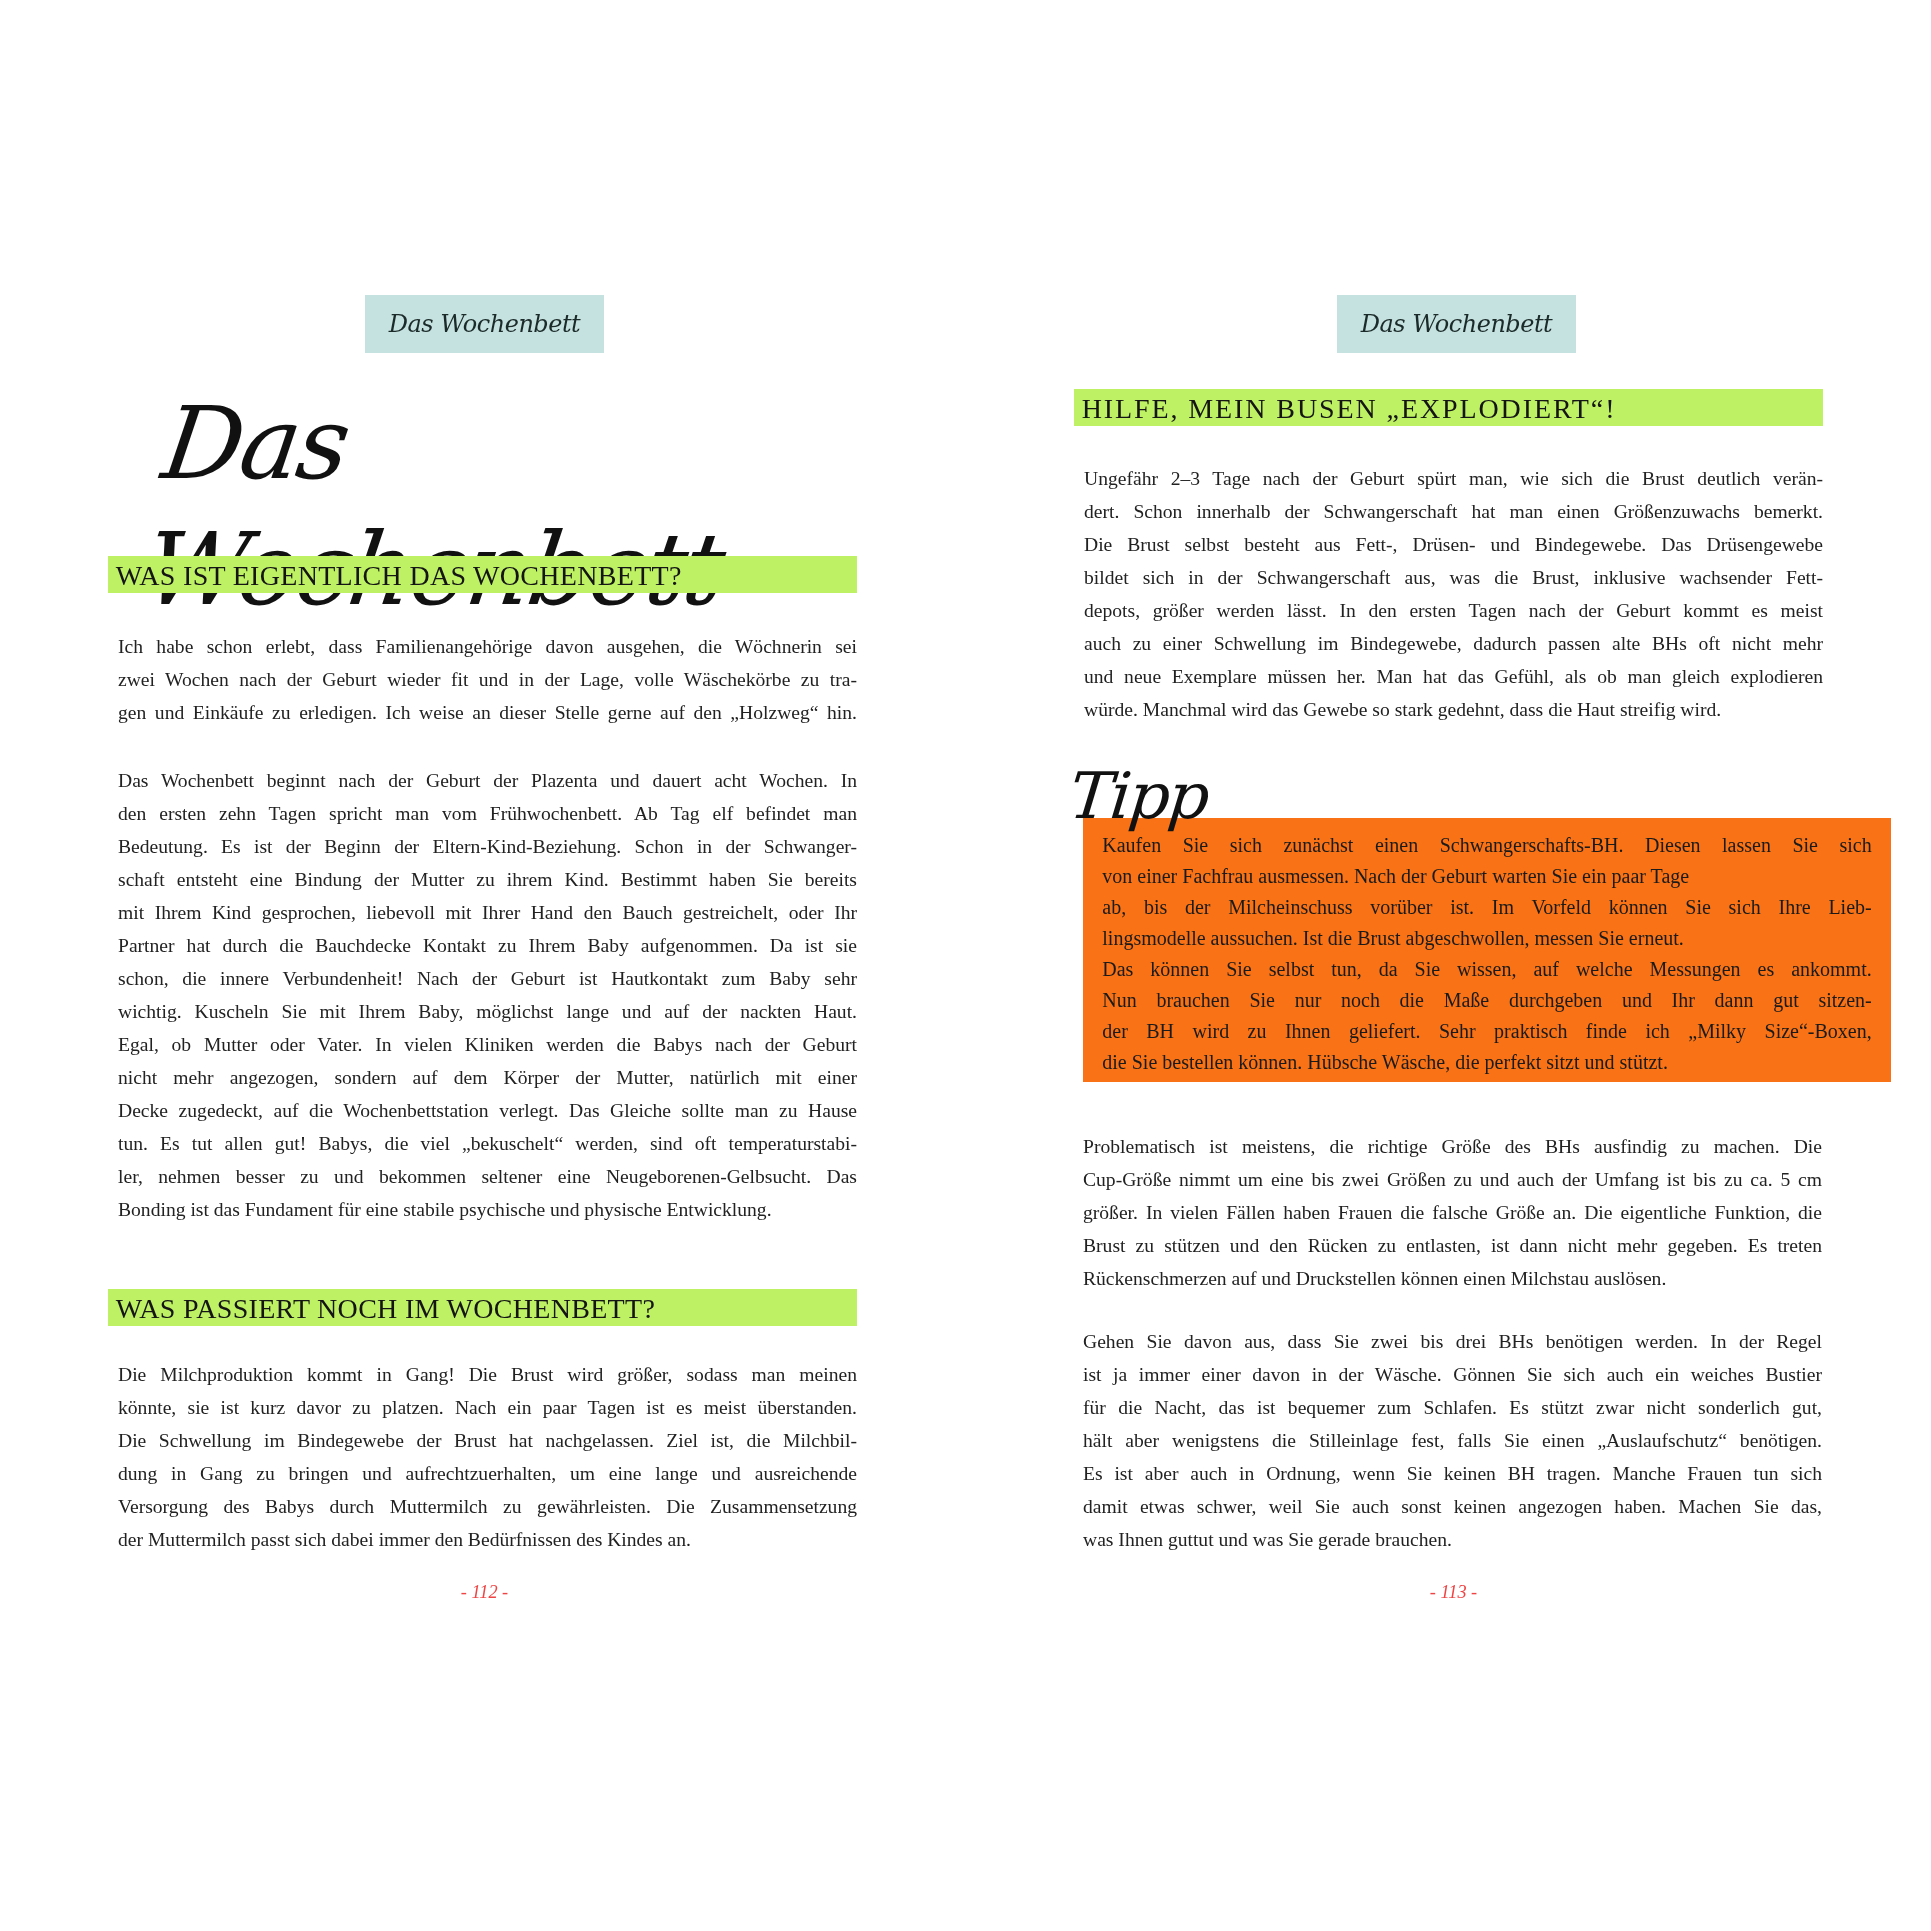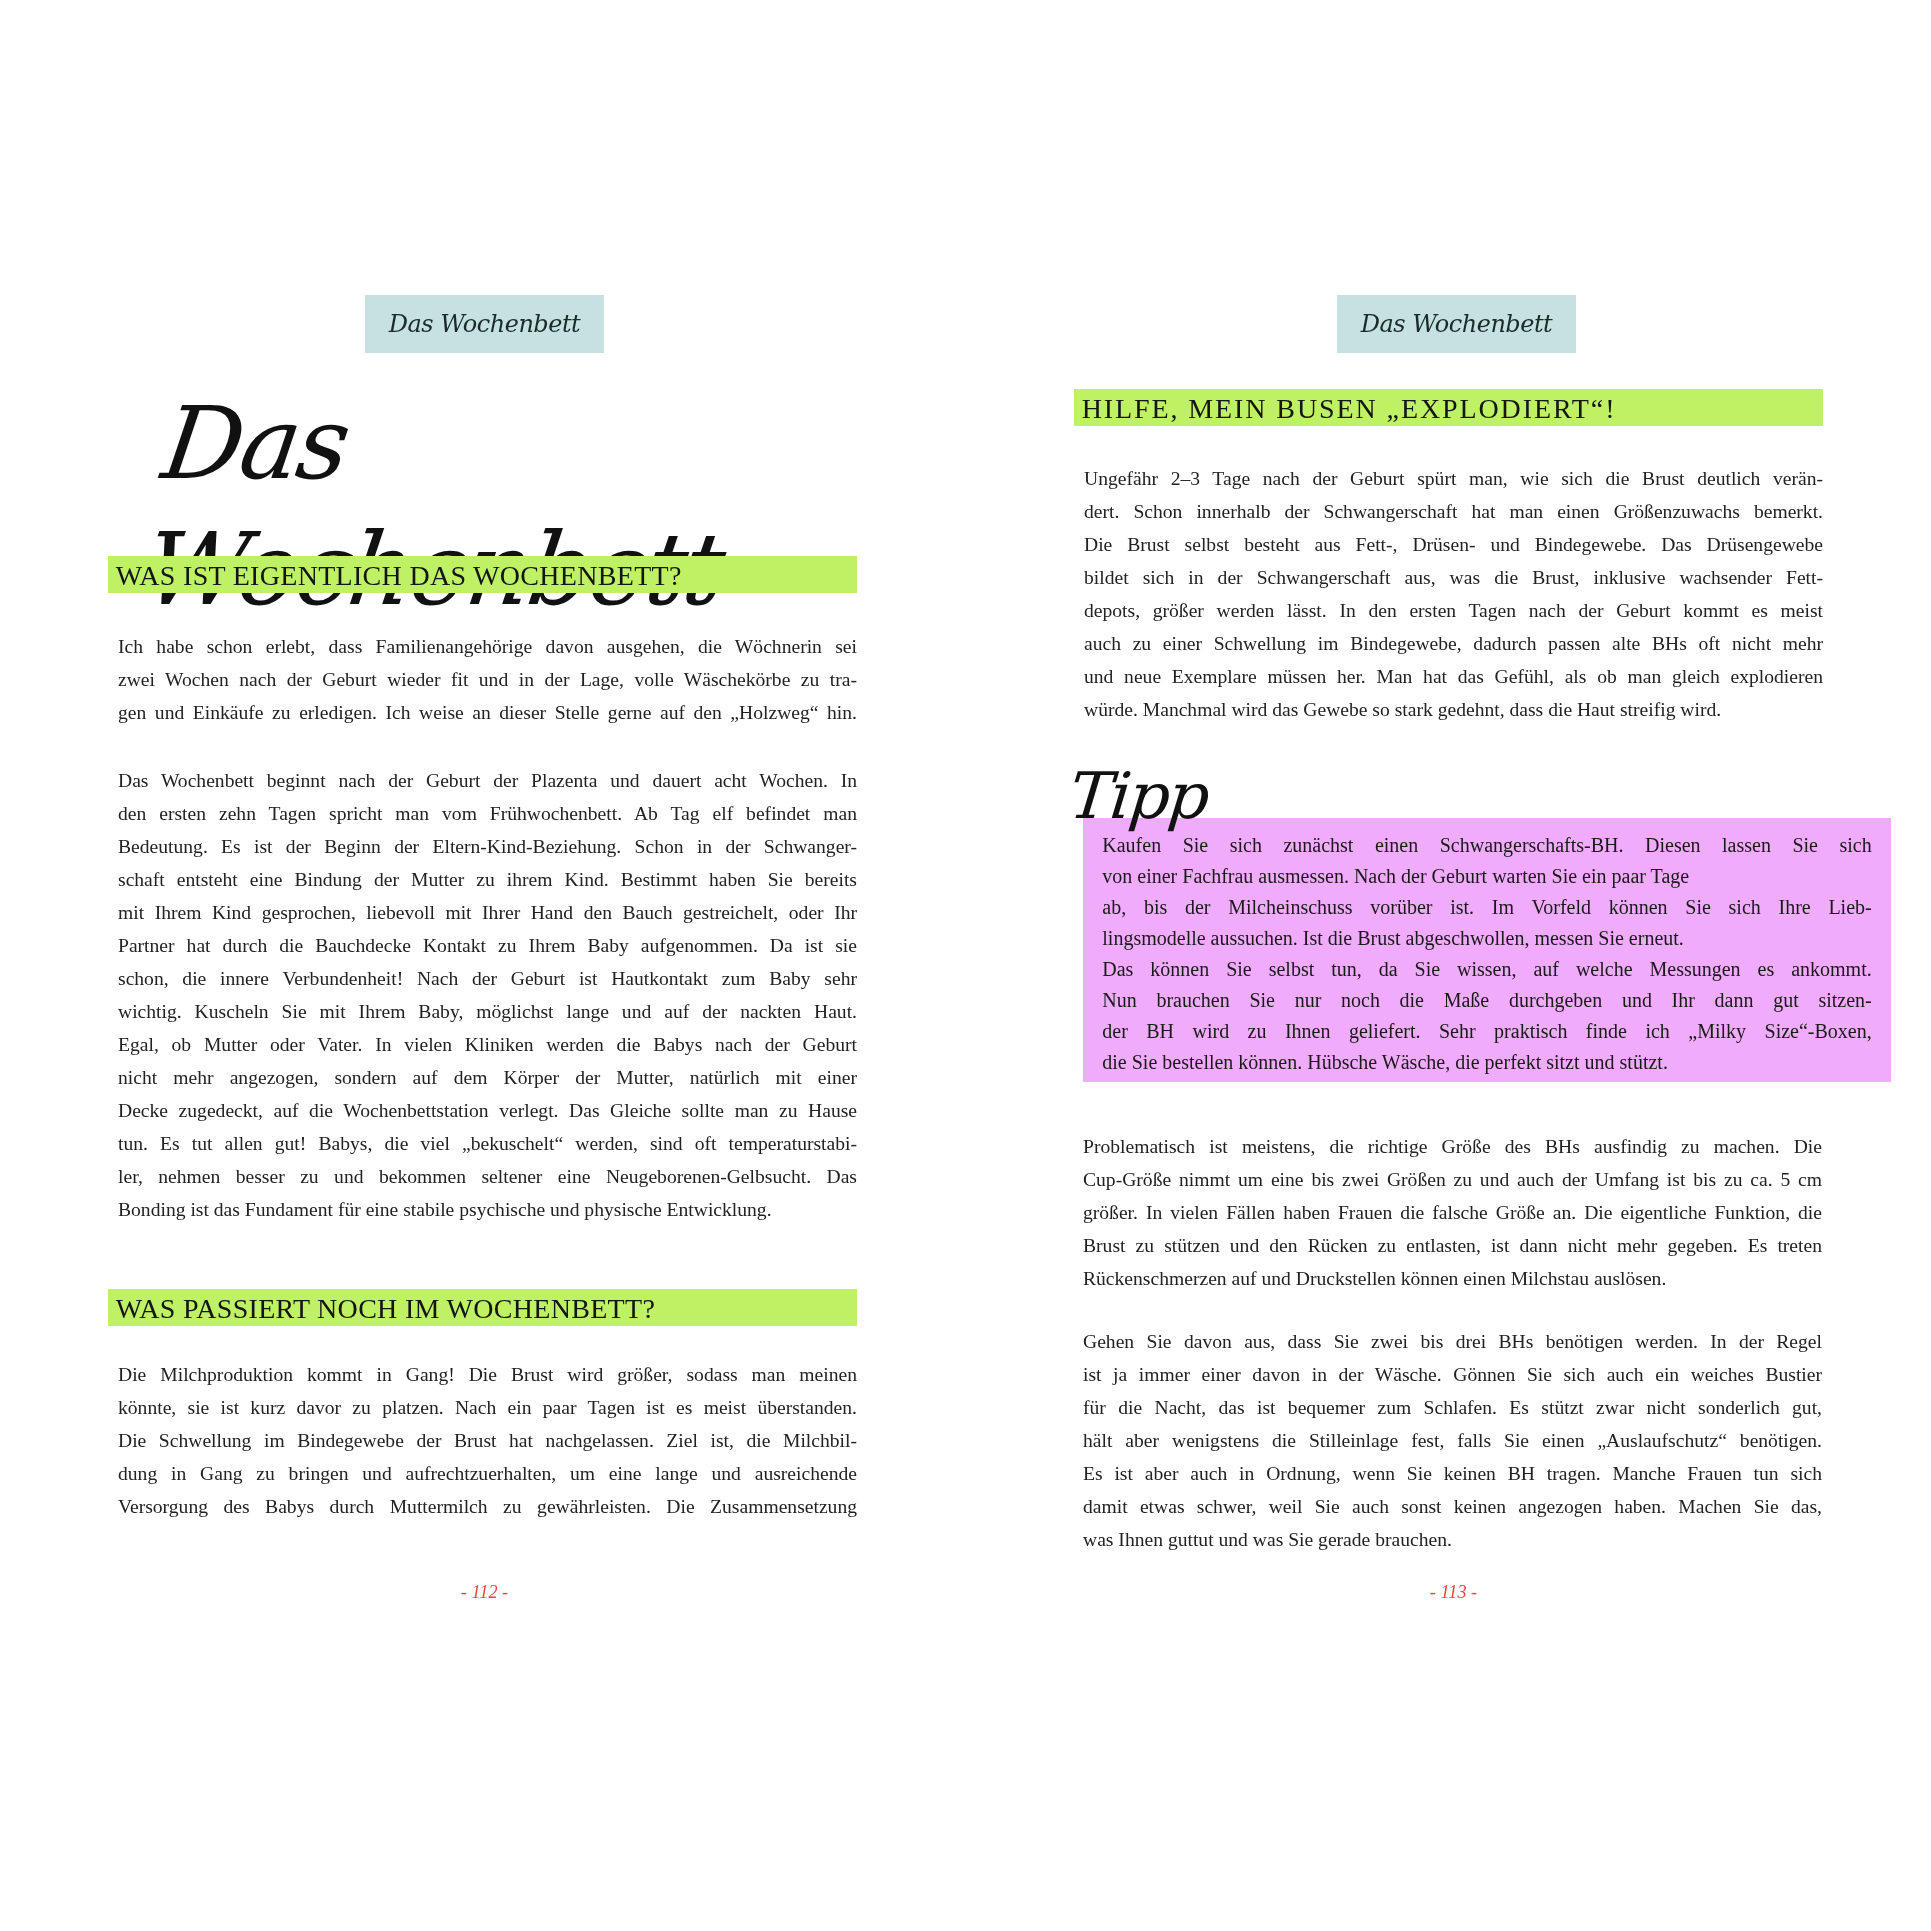--- a/index.html
+++ b/index.html
@@ -28,21 +28,21 @@
 
   .para { position: absolute; font-family: "Liberation Serif", serif; font-size: 19.6px;
     line-height: 33px; color: #222; text-align: justify; margin: 0; }
   .para .ln { display: block; text-align: justify; text-align-last: justify; white-space: nowrap; }
   .para .ln.last { text-align-last: left; }
 
   .tipp-label { position: absolute; left: 1070px; top: 758px; font-family: "DejaVu Serif", serif;
     font-style: italic; font-size: 64px; line-height: 77px; color: #111; letter-spacing: -1.9px;
     transform: skewX(-6deg); z-index: 2; }
   .tipp-box { position: absolute; left: 1083px; top: 818px; width: 808px; height: 264px;
-    background: #f0abfc; box-sizing: border-box; padding: 11.6px 19.3px 0 19.3px; }
+    background: #f97316; box-sizing: border-box; padding: 11.6px 19.3px 0 19.3px; }
   .tipp-box .para { position: static; font-size: 20px; line-height: 31px; color: #1a1a1a; }
 
   .page-num { position: absolute; top: 1582px; width: 97px; text-align: center;
     font-family: "Liberation Serif", serif; font-style: italic; font-size: 18.3px; color: #ef4444; }
 </style>
 </head>
 <body>
 
 <div class="page left">
   <div class="running-head">Das Wochenbett</div>
@@ -74,20 +74,21 @@
   </div>
 
   <div class="section-head" style="left:108px; top:1289px; width:749px;">WAS PASSIERT NOCH IM WOCHENBETT?</div>
 
   <div class="para" style="left:118px; top:1358px; width:739px;">
     <span class="ln">Die Milchproduktion kommt in Gang! Die Brust wird größer, sodass man meinen</span>
     <span class="ln">könnte, sie ist kurz davor zu platzen. Nach ein paar Tagen ist es meist überstanden.</span>
     <span class="ln">Die Schwellung im Bindegewebe der Brust hat nachgelassen. Ziel ist, die Milchbil-</span>
     <span class="ln">dung in Gang zu bringen und aufrechtzuerhalten, um eine lange und ausreichende</span>
     <span class="ln">Versorgung des Babys durch Muttermilch zu gewährleisten. Die Zusammensetzung</span>
+    <span class="ln last">der Muttermilch passt sich dabei immer den Bedürfnissen des Kindes an.</span>
   </div>
 
   <div class="page-num" style="left:436px;">- 112 -</div>
 </div>
 
 <div class="page right">
   <div class="running-head">Das Wochenbett</div>
 
   <div class="section-head" style="left:108px; top:389px; width:749px; letter-spacing:1.9px;">HILFE, MEIN BUSEN „EXPLODIERT“!</div>
 

